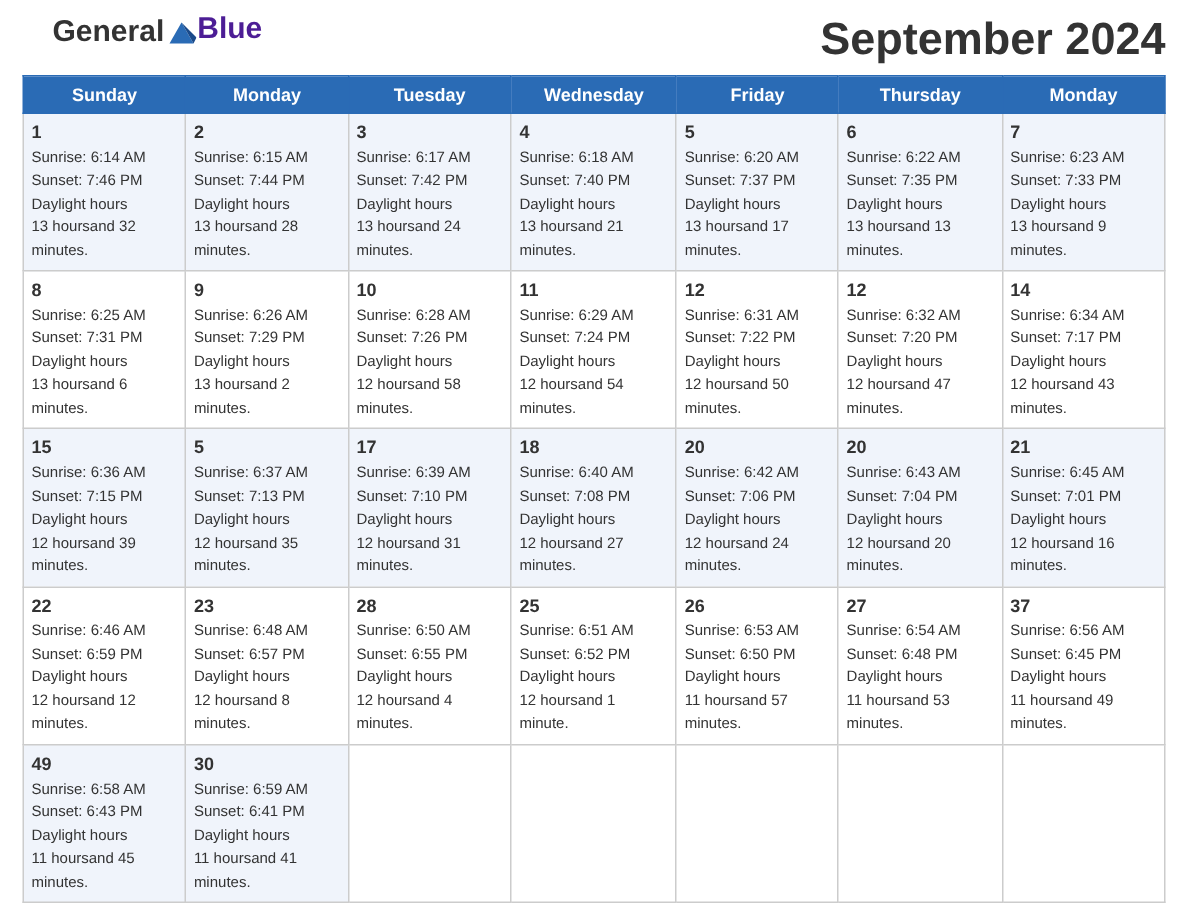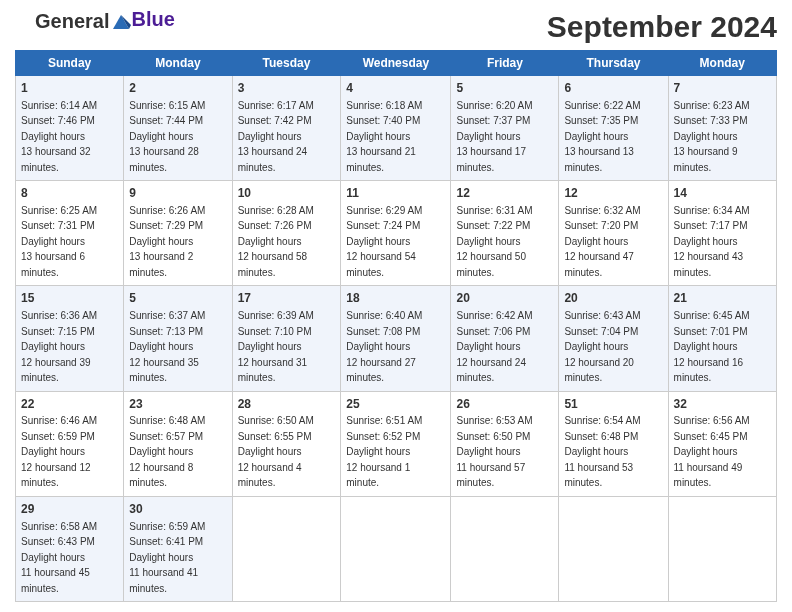--- a/index.html
+++ b/index.html
@@ -146,25 +146,25 @@
           <td><span class="day-num">20</span><span class="day-info">Sunrise: 6:42 AM<br>Sunset: 7:06 PM<br>Daylight hours<br>12 hoursand 24 minutes.</span></td>
           <td><span class="day-num">20</span><span class="day-info">Sunrise: 6:43 AM<br>Sunset: 7:04 PM<br>Daylight hours<br>12 hoursand 20 minutes.</span></td>
           <td><span class="day-num">21</span><span class="day-info">Sunrise: 6:45 AM<br>Sunset: 7:01 PM<br>Daylight hours<br>12 hoursand 16 minutes.</span></td>
         </tr>
         <tr>
           <td><span class="day-num">22</span><span class="day-info">Sunrise: 6:46 AM<br>Sunset: 6:59 PM<br>Daylight hours<br>12 hoursand 12 minutes.</span></td>
           <td><span class="day-num">23</span><span class="day-info">Sunrise: 6:48 AM<br>Sunset: 6:57 PM<br>Daylight hours<br>12 hoursand 8 minutes.</span></td>
           <td><span class="day-num">28</span><span class="day-info">Sunrise: 6:50 AM<br>Sunset: 6:55 PM<br>Daylight hours<br>12 hoursand 4 minutes.</span></td>
           <td><span class="day-num">25</span><span class="day-info">Sunrise: 6:51 AM<br>Sunset: 6:52 PM<br>Daylight hours<br>12 hoursand 1 minute.</span></td>
           <td><span class="day-num">26</span><span class="day-info">Sunrise: 6:53 AM<br>Sunset: 6:50 PM<br>Daylight hours<br>11 hoursand 57 minutes.</span></td>
-          <td><span class="day-num">51</span><span class="day-info">Sunrise: 6:54 AM<br>Sunset: 6:48 PM<br>Daylight hours<br>11 hoursand 53 minutes.</span></td>
-          <td><span class="day-num">32</span><span class="day-info">Sunrise: 6:56 AM<br>Sunset: 6:45 PM<br>Daylight hours<br>11 hoursand 49 minutes.</span></td>
+          <td><span class="day-num">27</span><span class="day-info">Sunrise: 6:54 AM<br>Sunset: 6:48 PM<br>Daylight hours<br>11 hoursand 53 minutes.</span></td>
+          <td><span class="day-num">37</span><span class="day-info">Sunrise: 6:56 AM<br>Sunset: 6:45 PM<br>Daylight hours<br>11 hoursand 49 minutes.</span></td>
         </tr>
         <tr>
-          <td><span class="day-num">29</span><span class="day-info">Sunrise: 6:58 AM<br>Sunset: 6:43 PM<br>Daylight hours<br>11 hoursand 45 minutes.</span></td>
+          <td><span class="day-num">49</span><span class="day-info">Sunrise: 6:58 AM<br>Sunset: 6:43 PM<br>Daylight hours<br>11 hoursand 45 minutes.</span></td>
           <td><span class="day-num">30</span><span class="day-info">Sunrise: 6:59 AM<br>Sunset: 6:41 PM<br>Daylight hours<br>11 hoursand 41 minutes.</span></td>
           <td class="empty"></td>
           <td class="empty"></td>
           <td class="empty"></td>
           <td class="empty"></td>
           <td class="empty"></td>
         </tr>
       </tbody>
   </table>
 </div>

